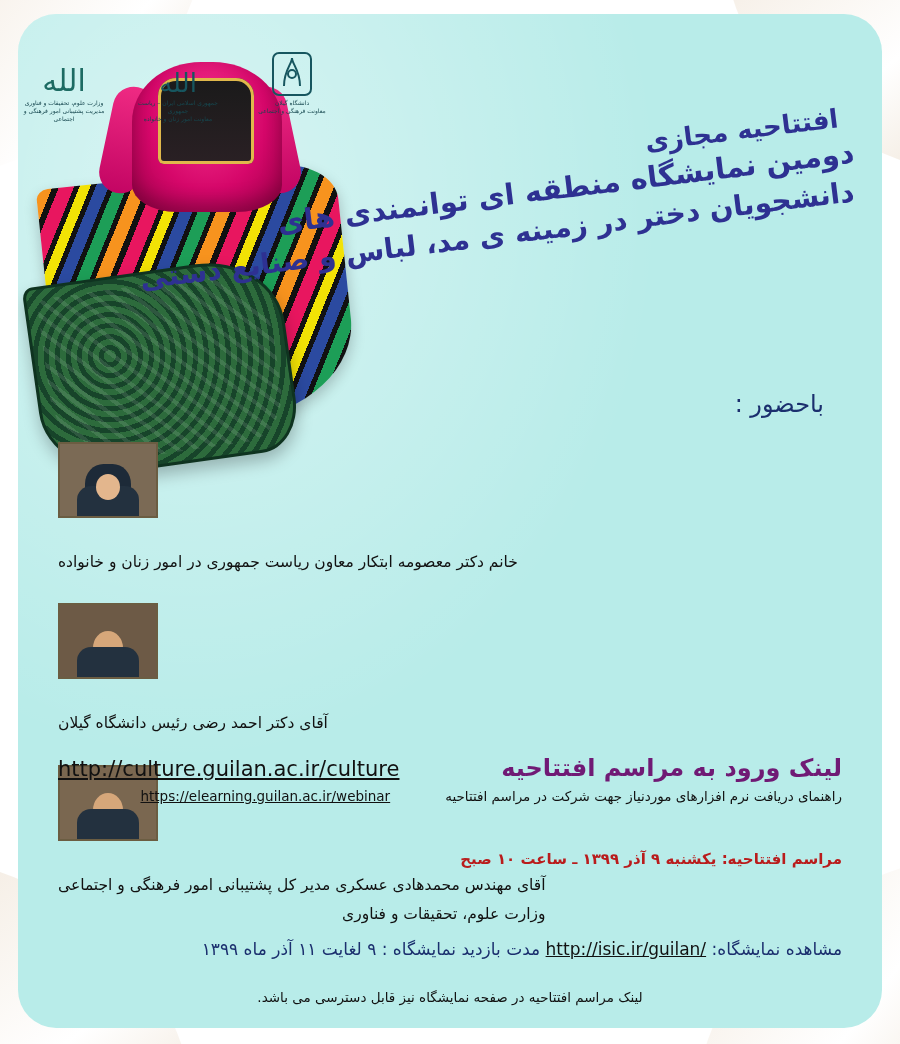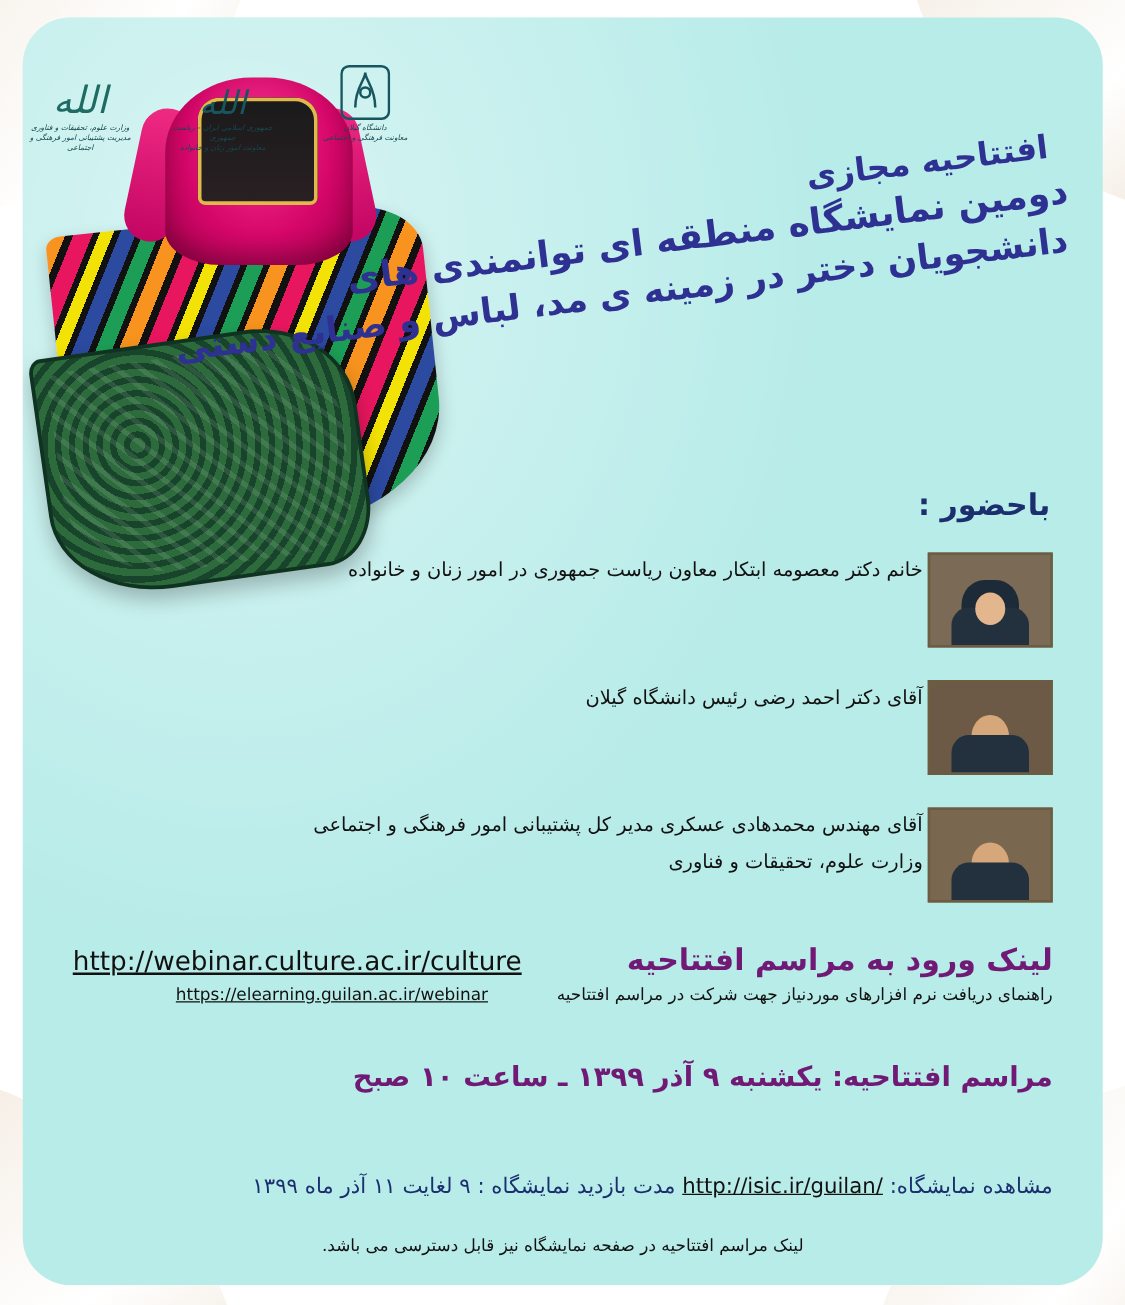--- a/index.html
+++ b/index.html
@@ -46,21 +46,20 @@
     background:radial-gradient(ellipse at 20% 18%, rgba(255,255,255,.45) 0%, rgba(255,255,255,0) 48%);
     pointer-events:none;
   }
 
   
   .logos{
     position:absolute;top:34px;left:0;right:30px;
     display:flex;flex-direction:row-reverse;justify-content:flex-start;
     gap:22px;align-items:flex-start;
     z-index:6;
-    font-style:italic;
   }
   .logo{ text-align:center; width:92px; }
   .logo .mark{
     height:48px;display:flex;align-items:flex-end;justify-content:center;
   }
   .logo .cap{
     font-size:6px;line-height:1.35;color:#16474f;margin-top:3px;white-space:pre-line;
   }
   .emblem{font-size:30px;color:#1d6b63;line-height:1;}
   .emblem2{font-size:26px;color:#17565f;line-height:1;}
@@ -128,29 +127,29 @@
     font-family:"DejaVu Sans","Liberation Sans",sans-serif;
     white-space:nowrap;
     direction:rtl;
   }
   .t1{font-size:26px;transform:rotate(-7deg);margin-bottom:4px;margin-right:0;text-align:right;padding-right:16px;}
   .t2{font-size:29px;transform:rotate(-7deg);margin-bottom:6px;text-align:right;}
   .t3{font-size:28px;transform:rotate(-7deg);text-align:right;}
 
   
   .with-label{
-    position:absolute;top:376px;right:42px;z-index:7;
-    font-size:24px;color:#1b2f6e;font-weight:bold;margin-left:32px;
+    position:absolute;top:376px;right:58px;z-index:7;
+    font-size:24px;color:#1b2f6e;font-weight:normal;margin-left:32px;
   }
   .guests{
     position:absolute;top:428px;left:40px;right:40px;z-index:7;
   }
   .guest{
-    display:flex;flex-direction:row;align-items:flex-start;
-    justify-content:flex-start;gap:4px;margin-bottom:26px;
+    display:flex;flex-direction:column;align-items:flex-end;
+    justify-content:flex-start;gap:30px;margin-bottom:26px;
   }
   .guest .photo{
     width:96px;height:72px;flex:0 0 auto;
     border:2px solid #6b5d42;
     background:#5d4c3a;
     position:relative;overflow:hidden;
   }
   .guest .photo .head{
     position:absolute;left:50%;top:26px;width:30px;height:34px;
     transform:translateX(-50%);
@@ -192,21 +191,21 @@
     display:flex;flex-direction:row;align-items:baseline;justify-content:flex-start;
     gap:14px;margin-top:2px;
   }
   .guide-label{font-size:13.5px;color:#111;margin-left:41px;}
   .guide-url{font-size:13.5px;color:#111;direction:ltr;}
 
   
   .schedule{
     position:absolute;top:836px;left:40px;right:40px;z-index:7;direction:rtl;text-align:right;
   }
-  .sched-line{font-size:22px;color:#701a75;font-weight:bold;margin-bottom:14px;}
+  .sched-line{font-size:15px;color:#b91c1c;font-weight:bold;margin-bottom:14px;}
   .visit{
     position:absolute;top:925px;left:40px;right:40px;z-index:7;direction:rtl;text-align:right;
   }
   .visit-line{font-size:17px;color:#1b2f6e;font-weight:normal;}
   .visit-line .u{direction:ltr;display:inline-block;color:#111;}
   .note{
     position:absolute;top:975px;left:40px;right:40px;z-index:7;
     direction:rtl;text-align:center;font-size:13.5px;color:#111;
   }
 </style>
@@ -291,21 +290,21 @@
           <div class="body"></div>
         </div>
         <div class="txt" style="white-space:pre-line">آقای مهندس محمدهادی عسکری مدیر کل پشتیبانی امور فرهنگی و اجتماعی
 وزارت علوم، تحقیقات و فناوری</div>
       </div>
     </div>
 
     <div class="links">
       <div class="link-row">
         <div class="link-label">لینک ورود به مراسم افتتاحیه</div>
-        <a class="link-url" href="#">http://webinar.culture.ac.ir/culture</a>
+        <a class="link-url" href="#">http://culture.guilan.ac.ir/culture</a>
       </div>
       <div class="link-row2">
         <div class="guide-label">راهنمای دریافت نرم افزارهای موردنیاز جهت شرکت در مراسم افتتاحیه</div>
         <a class="guide-url" href="#">https://elearning.guilan.ac.ir/webinar</a>
       </div>
     </div>
 
     <div class="schedule">
       <div class="sched-line">مراسم افتتاحیه: یکشنبه ۹ آذر ۱۳۹۹ ـ ساعت ۱۰ صبح</div>
     </div>

